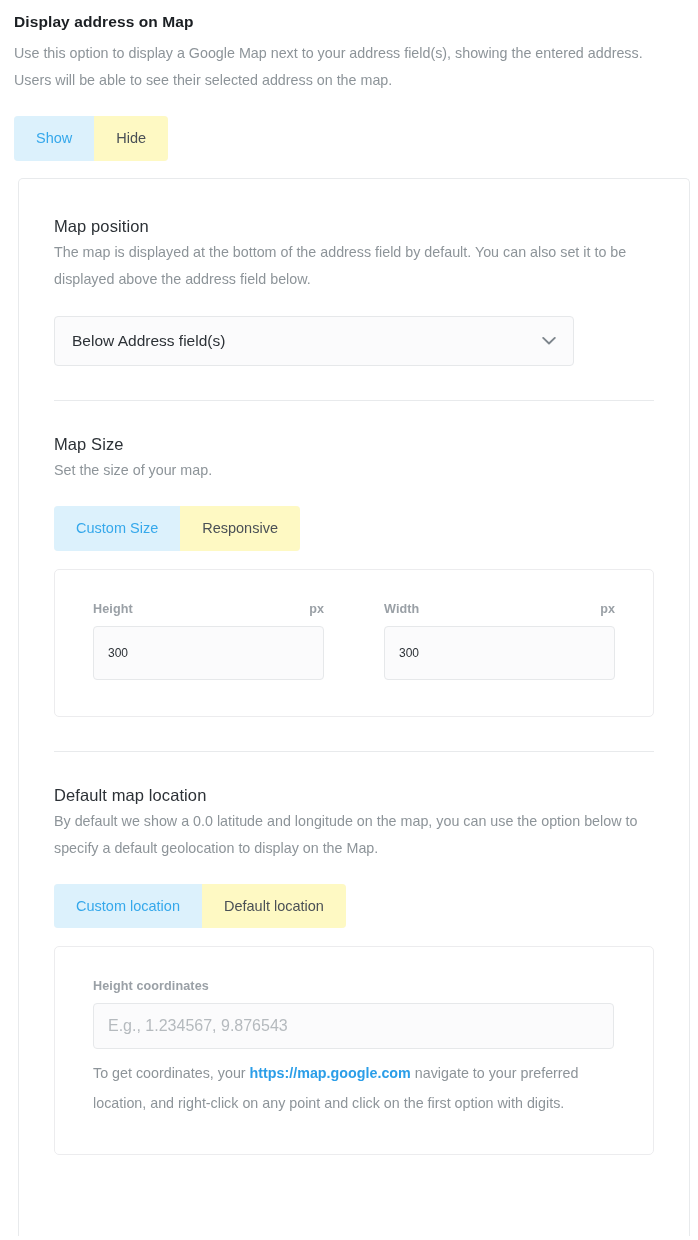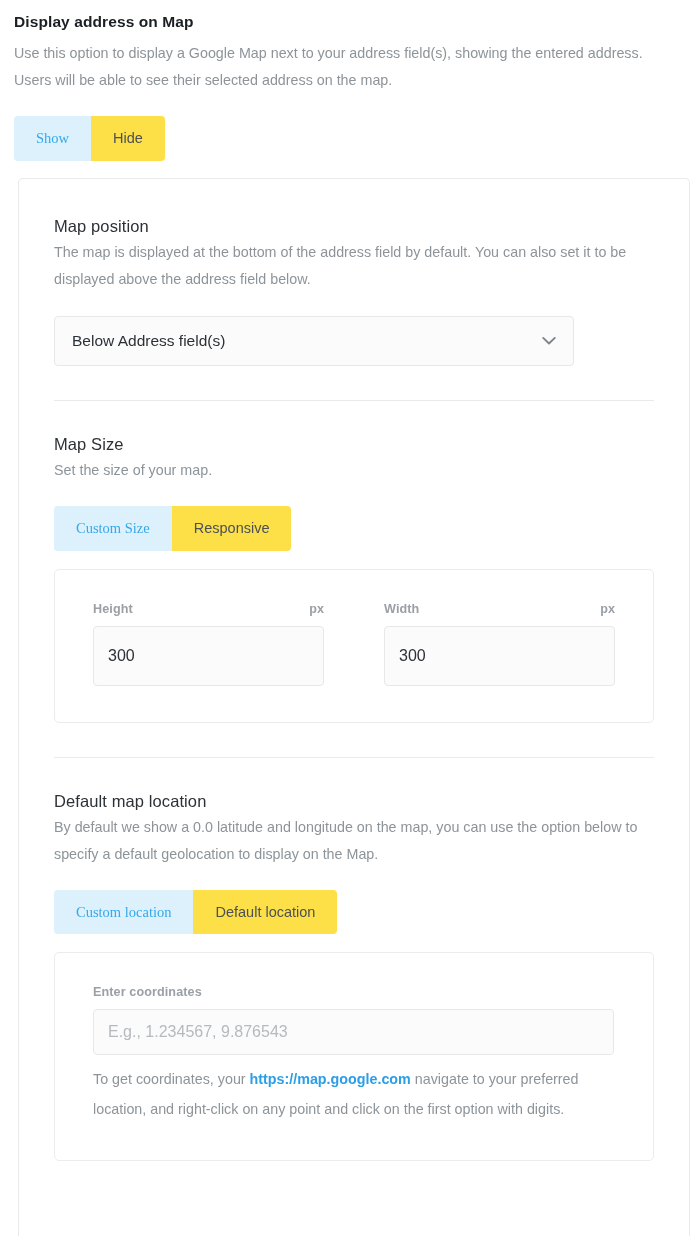--- a/index.html
+++ b/index.html
@@ -47,32 +47,31 @@
     display: inline-flex;
     border-radius: 4px;
     overflow: hidden;
     background: #f7f8f8;
   }
 
   .toggle-btn {
     font-size: 14.5px;
     line-height: 1;
     padding: 15px 22px;
-    background: #fde047;
+    background: #fef9c3;
     color: #4a5056;
     border: none;
     cursor: pointer;
     font-family: "Liberation Sans", sans-serif;
     white-space: nowrap;
   }
 
   .toggle-btn.active {
     background: #dcf1fc;
     color: #35a8eb;
-    font-family: Liberation Serif, serif;
   }
 
   .toggle-top { margin-top: 22px; margin-left: 0; }
 
   
   .panel {
     position: absolute;
     left: 18px;
     top: 178px;
     width: 672px;
@@ -168,26 +167,26 @@
   }
 
   .field-unit {
     font-size: 12.6px;
     font-weight: bold;
     color: #9aa0a6;
   }
 
   .text-input {
     width: 100%;
-    height: 60px;
+    height: 54px;
     border: 1px solid #e6e8ea;
     border-radius: 4px;
     background: #fbfbfc;
     padding: 0 14px;
-    font-size: 16px;
+    font-size: 12px;
     color: #2c3136;
     font-family: "Liberation Sans", sans-serif;
     outline: none;
   }
 
   .text-input::placeholder { color: #b5babe; }
 
   .coord-input {
     width: 521px;
     height: 46px;
@@ -277,21 +276,21 @@
         <div class="block-title">Default map location</div>
         <div class="block-desc">By default we show a 0.0 latitude and longitude on the map, you can use the option below to specify a default geolocation to display on the Map.</div>
 
         <div class="toggle-group" style="margin-top:22px;">
           <button class="toggle-btn active">Custom location</button>
           <button class="toggle-btn">Default location</button>
         </div>
 
         <div class="subcard">
           <div class="field-head" style="width:521px;">
-            <span class="field-label">Enter coordinates</span>
+            <span class="field-label">Height coordinates</span>
           </div>
           <input class="text-input coord-input" type="text" placeholder="E.g., 1.234567, 9.876543" style="">
           <div class="hint">
             <span>To get coordinates, your </span><a href="#">https://map.google.com</a><span> navigate to your preferred location, and right-click on any point and click on the first option with digits.</span>
           </div>
         </div>
       </div>
 
     </div>
   </div>

